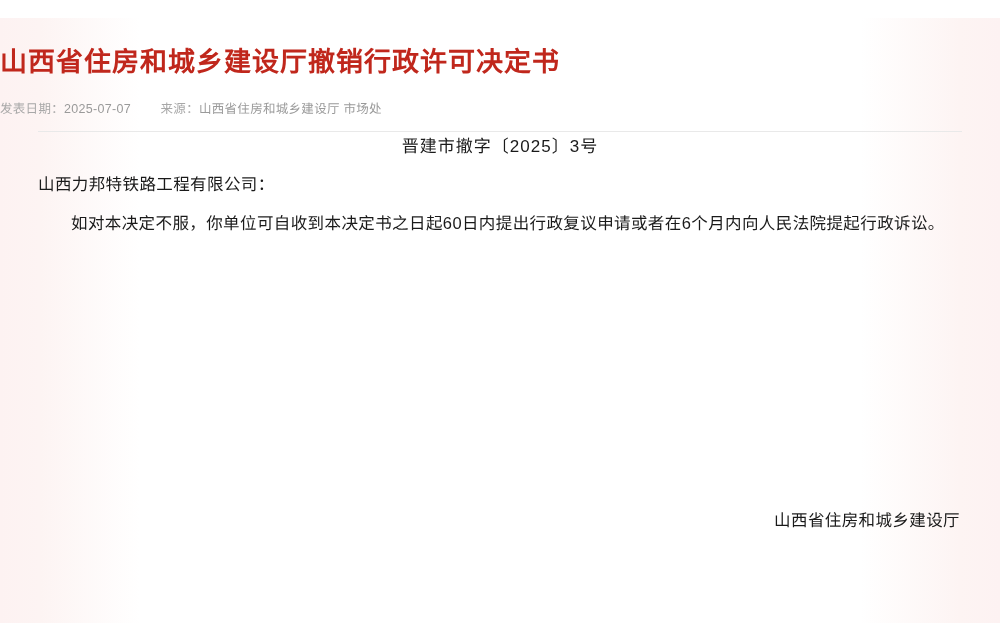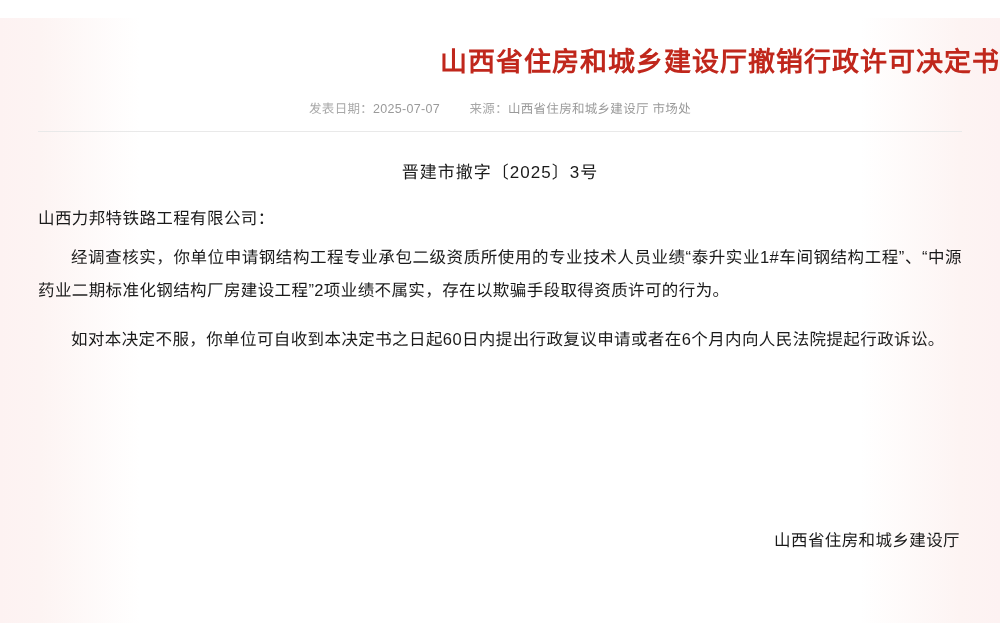--- a/index.html
+++ b/index.html
@@ -15,32 +15,32 @@
   }
   .page {
     position: relative;
     width: 1000px;
     height: 623px;
     box-sizing: border-box;
     background:
       linear-gradient(to right, #fdf2f2 0px, #fdf4f3 40px, #ffffff 140px, #ffffff 860px, #fdf4f3 960px, #fdf2f2 1000px);
   }
   .title {
-    text-align: right;
+    text-align: left;
     font-family: "Liberation Sans", sans-serif;
     font-weight: bold;
     font-size: 27px;
     color: #c0271c;
     letter-spacing: 1px;
     padding-top: 27px;
     line-height: 1.3;
   }
   .meta {
     margin-top: 16px;
-    text-align: center;
+    text-align: left;
     font-size: 12.5px;
     color: #9a9a9a;
     letter-spacing: 0.3px;
   }
   .meta .sep {
     display: inline-block;
     width: 22px;
   }
   .meta .label {
     color: #a8a8a8;
@@ -48,49 +48,48 @@
   .meta .value {
     color: #9a9a9a;
   }
   .divider {
     margin: 14px auto 0 auto;
     width: 924px;
     height: 1px;
     background: #e9e9e9;
   }
   .doc-number {
-    margin-top: 26px;
     text-align: center;
     font-size: 17px;
     color: #1a1a1a;
     letter-spacing: 1px;
   }
   .body-wrap {
-    margin: 20px auto 0 auto;
+    margin: 12px auto 0 auto;
     width: 924px;
   }
   .addressee {
     font-size: 16.5px;
     color: #1a1a1a;
     line-height: 1.9;
     letter-spacing: 0.4px;
   }
   .para {
     font-size: 16.5px;
     color: #1a1a1a;
     line-height: 2.0;
     letter-spacing: 0.4px;
     text-indent: 2em;
     text-align: justify;
     margin-top: 6px;
   }
   .signature-block {
     position: absolute;
     right: 40px;
-    top: 505px;
+    top: 485px;
     text-align: center;
     font-size: 16.5px;
     color: #1a1a1a;
     line-height: 2.1;
     letter-spacing: 0.4px;
   }
   .footer-note {
     position: absolute;
     left: 77px;
     top: 572px;
@@ -112,21 +111,20 @@
     <span class="sep"></span>
     <span class="label">来源：</span><span class="value">山西省住房和城乡建设厅 市场处</span>
   </div>
 
   <div class="divider"></div>
 
   <div class="doc-number">晋建市撤字〔2025〕3号</div>
 
   <div class="body-wrap">
     <div class="addressee">山西力邦特铁路工程有限公司：</div>
-    <p class="para">经调查核实，你单位申请钢结构工程专业承包二级资质所使用的专业技术人员业绩“泰升实业1#车间钢结构工程”、“中源药业二期标准化钢结构厂房建设工程”2项业绩不属实，存在以欺骗手段取得资质许可的行为。</p>
     <p class="para">如对本决定不服，你单位可自收到本决定书之日起60日内提出行政复议申请或者在6个月内向人民法院提起行政诉讼。</p>
   </div>
 
   <div class="signature-block">
     <div>山西省住房和城乡建设厅</div>
   </div>
 
   <div class="footer-note">（此件主动公开）</div>
 
 </div>

